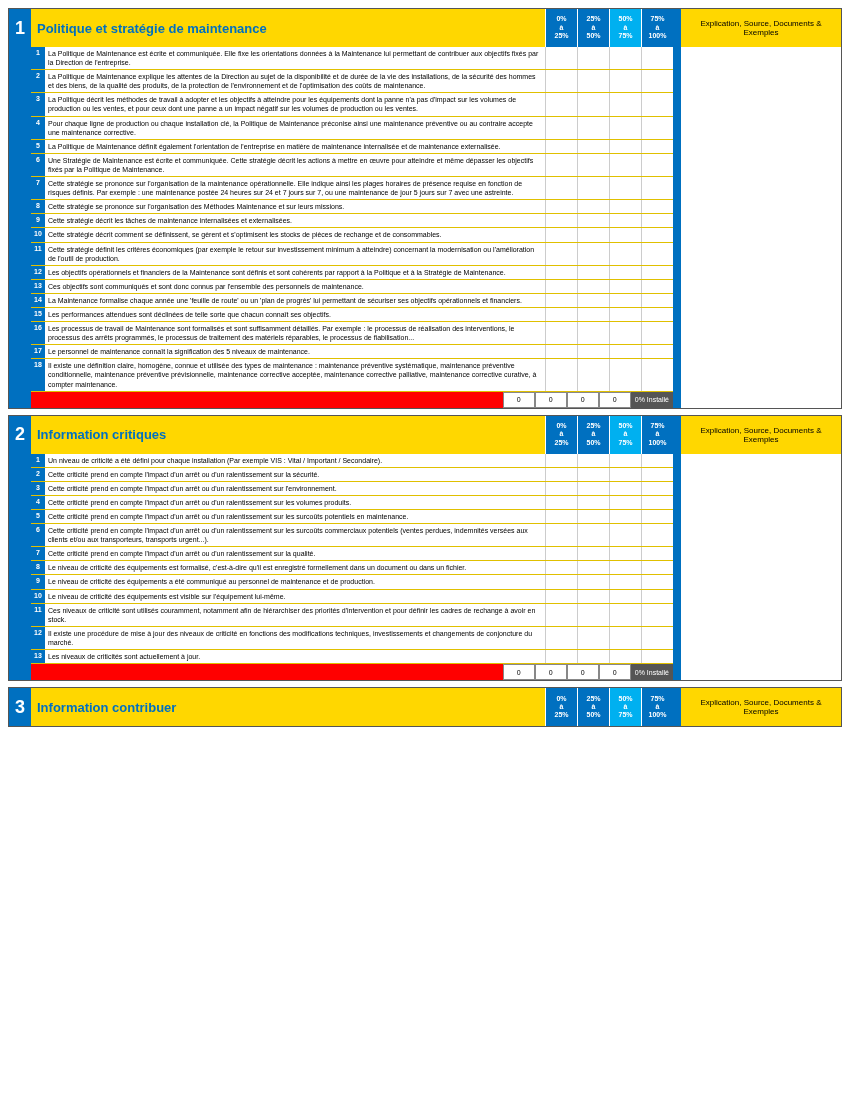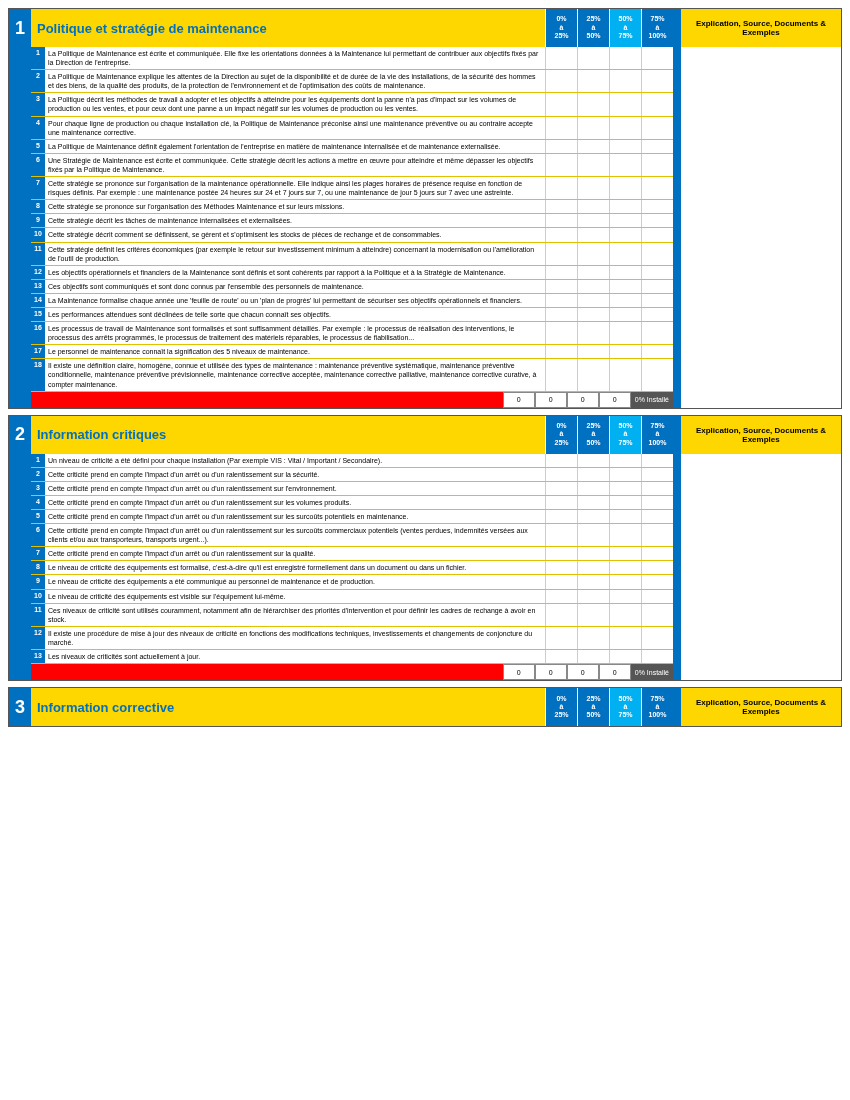--- a/index.html
+++ b/index.html
@@ -90,21 +90,21 @@
 
     .explication-header {
       background: #FFD700;
       width: 160px;
       min-width: 160px;
       display: flex;
       align-items: center;
       justify-content: center;
       text-align: center;
       font-size: 8px;
-      font-weight: bold;
+      font-weight: normal;
       color: #000;
       padding: 4px;
     }
 
     
     .section-body {
       display: flex;
       flex-direction: row;
     }
 
@@ -652,21 +652,21 @@
           <div class="footer-score-cell">0</div>
           <div class="footer-pct">0% Installé</div>
         </div>
         <div class="footer-divider"></div>
         <div class="footer-explication"></div>
       </div>
     </div>
     <div class="section">
       <div class="section-header">
         <div class="section-number">3</div>
-        <div class="section-title">Information corrective</div>
+        <div class="section-title">Information contribuer</div>
         <div class="score-columns">
           <div class="score-col">
             <span class="pct-label">0%</span>
             <span class="pct-label">à</span>
             <span class="pct-label">25%</span>
           </div>
           <div class="score-col">
             <span class="pct-label">25%</span>
             <span class="pct-label">à</span>
             <span class="pct-label">50%</span>

